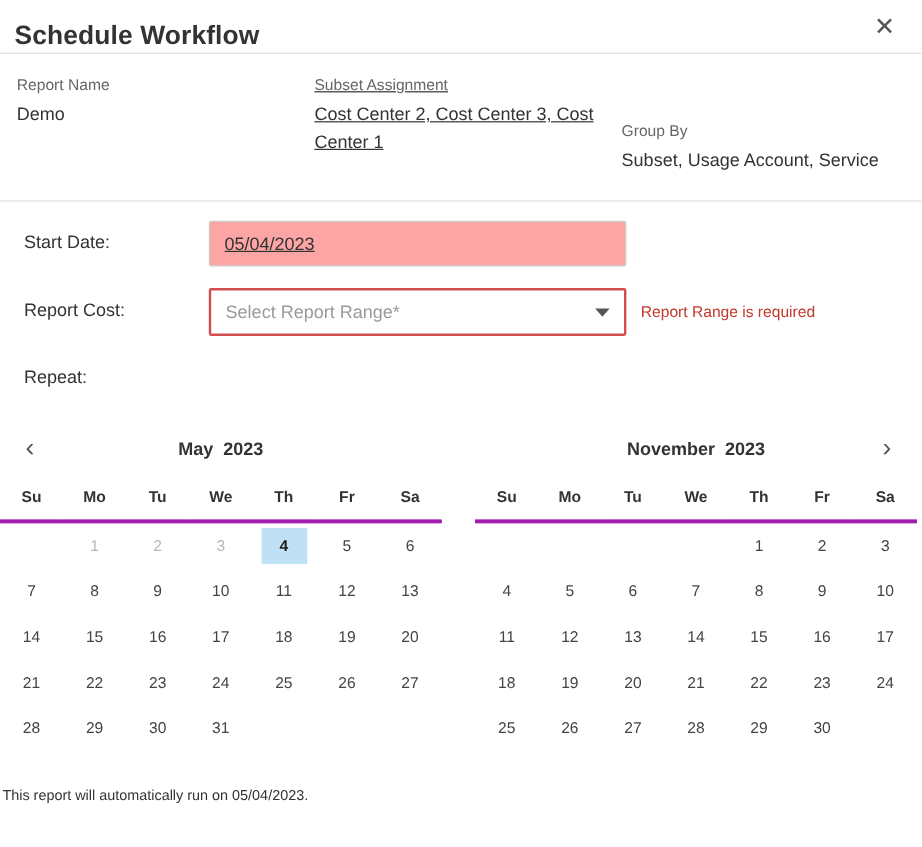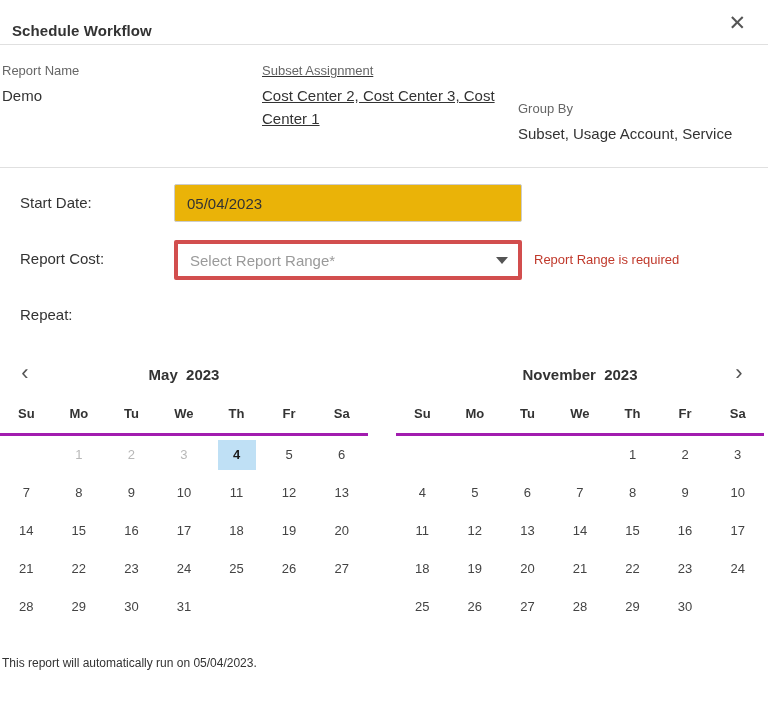--- a/index.html
+++ b/index.html
@@ -23,21 +23,21 @@
   
   .dialog-header {
     height: 44px;
     display: flex;
     align-items: center;
     justify-content: space-between;
     padding: 0 18px 0 12px;
     box-sizing: border-box;
   }
   .dialog-title {
-    font-size: 15px;
+    font-size: 22px;
     font-weight: bold;
     color: #333333;
     letter-spacing: 0.1px;
     margin-top: 16px;
   }
   .close-btn {
     font-size: 21px;
     line-height: 1;
     color: #555555;
     cursor: pointer;
@@ -53,21 +53,21 @@
   }
   
   .summary {
     display: flex;
     padding: 18px 0 14px 0;
     box-sizing: border-box;
   }
   .summary-col {
     box-sizing: border-box;
   }
-  .summary-col.c1 { width: 262px; padding-left: 2px; }
+  .summary-col.c1 { width: 262px; padding-left: 14px; }
   .summary-col.c2 { width: 256px; text-decoration: underline; }
   .summary-col.c3 { width: 250px; margin-top: 38px; }
   .summary-label {
     font-size: 13px;
     color: #666666;
     margin-bottom: 6px;
   }
   .summary-value {
     font-size: 15px;
     color: #333333;
@@ -100,31 +100,32 @@
   .text-input {
     width: 348px;
     height: 38px;
     border: 1px solid #cccccc;
     border-radius: 2px;
     font-size: 15px;
     color: #333333;
     padding: 0 12px;
     box-sizing: border-box;
     font-family: "Liberation Sans", sans-serif;
-    background: #eab308;
+    background: #fca5a5;
+    text-decoration: underline;
   }
   .select-wrap {
     width: 348px;
     height: 40px;
     position: relative;
   }
   .select-box {
     width: 348px;
     height: 40px;
-    border: 4px solid #14532d;
+    border: 2px solid #14532d;
     border-radius: 2px;
     background: #ffffff;
     box-sizing: border-box;
     display: flex;
     align-items: center;
     padding: 0 12px;
     font-size: 15px;
     color: #9a9a9a;
     cursor: pointer;
   }

